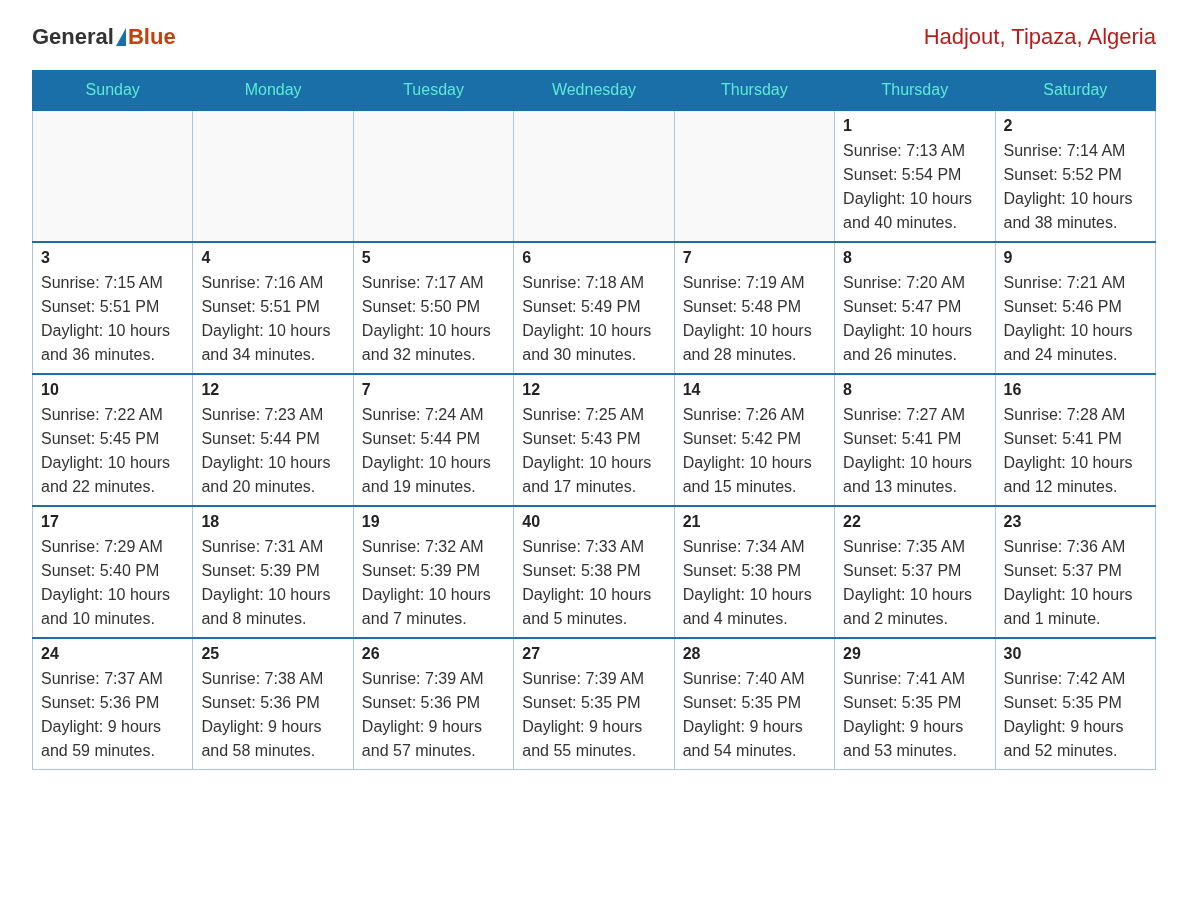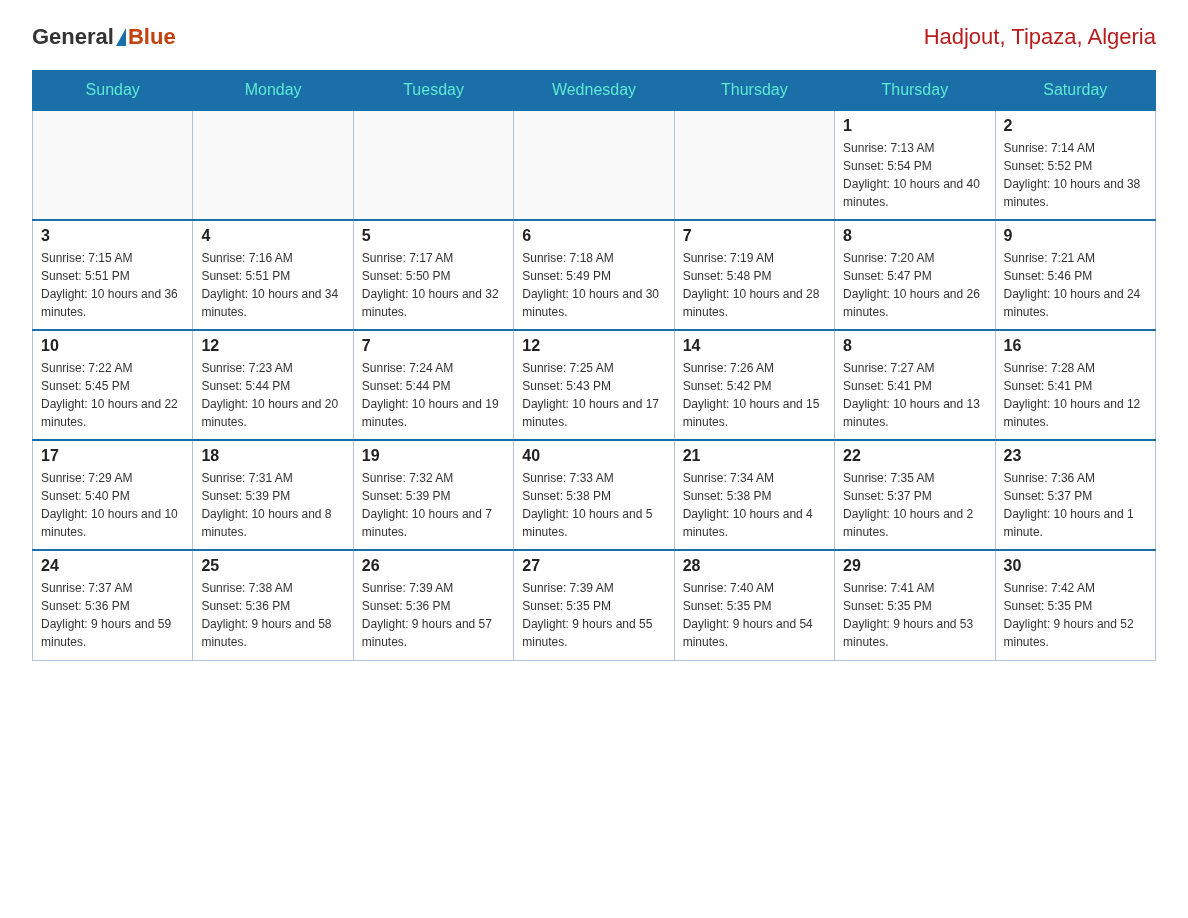--- a/index.html
+++ b/index.html
@@ -77,21 +77,21 @@
       height: 110px;
     }
     .day-number {
       font-size: 16px;
       font-weight: bold;
       color: #222;
       display: block;
       margin-bottom: 4px;
     }
     .day-info {
-      font-size: 12px;
+      font-size: 16px;
       color: #333;
       line-height: 1.5;
     }
     .calendar tr:first-child td {
       border-top: 2px solid #1a6fa8;
     }
     .calendar tbody tr td {
       border-top: 2px solid #1a6fa8;
     }
     .empty-cell {

